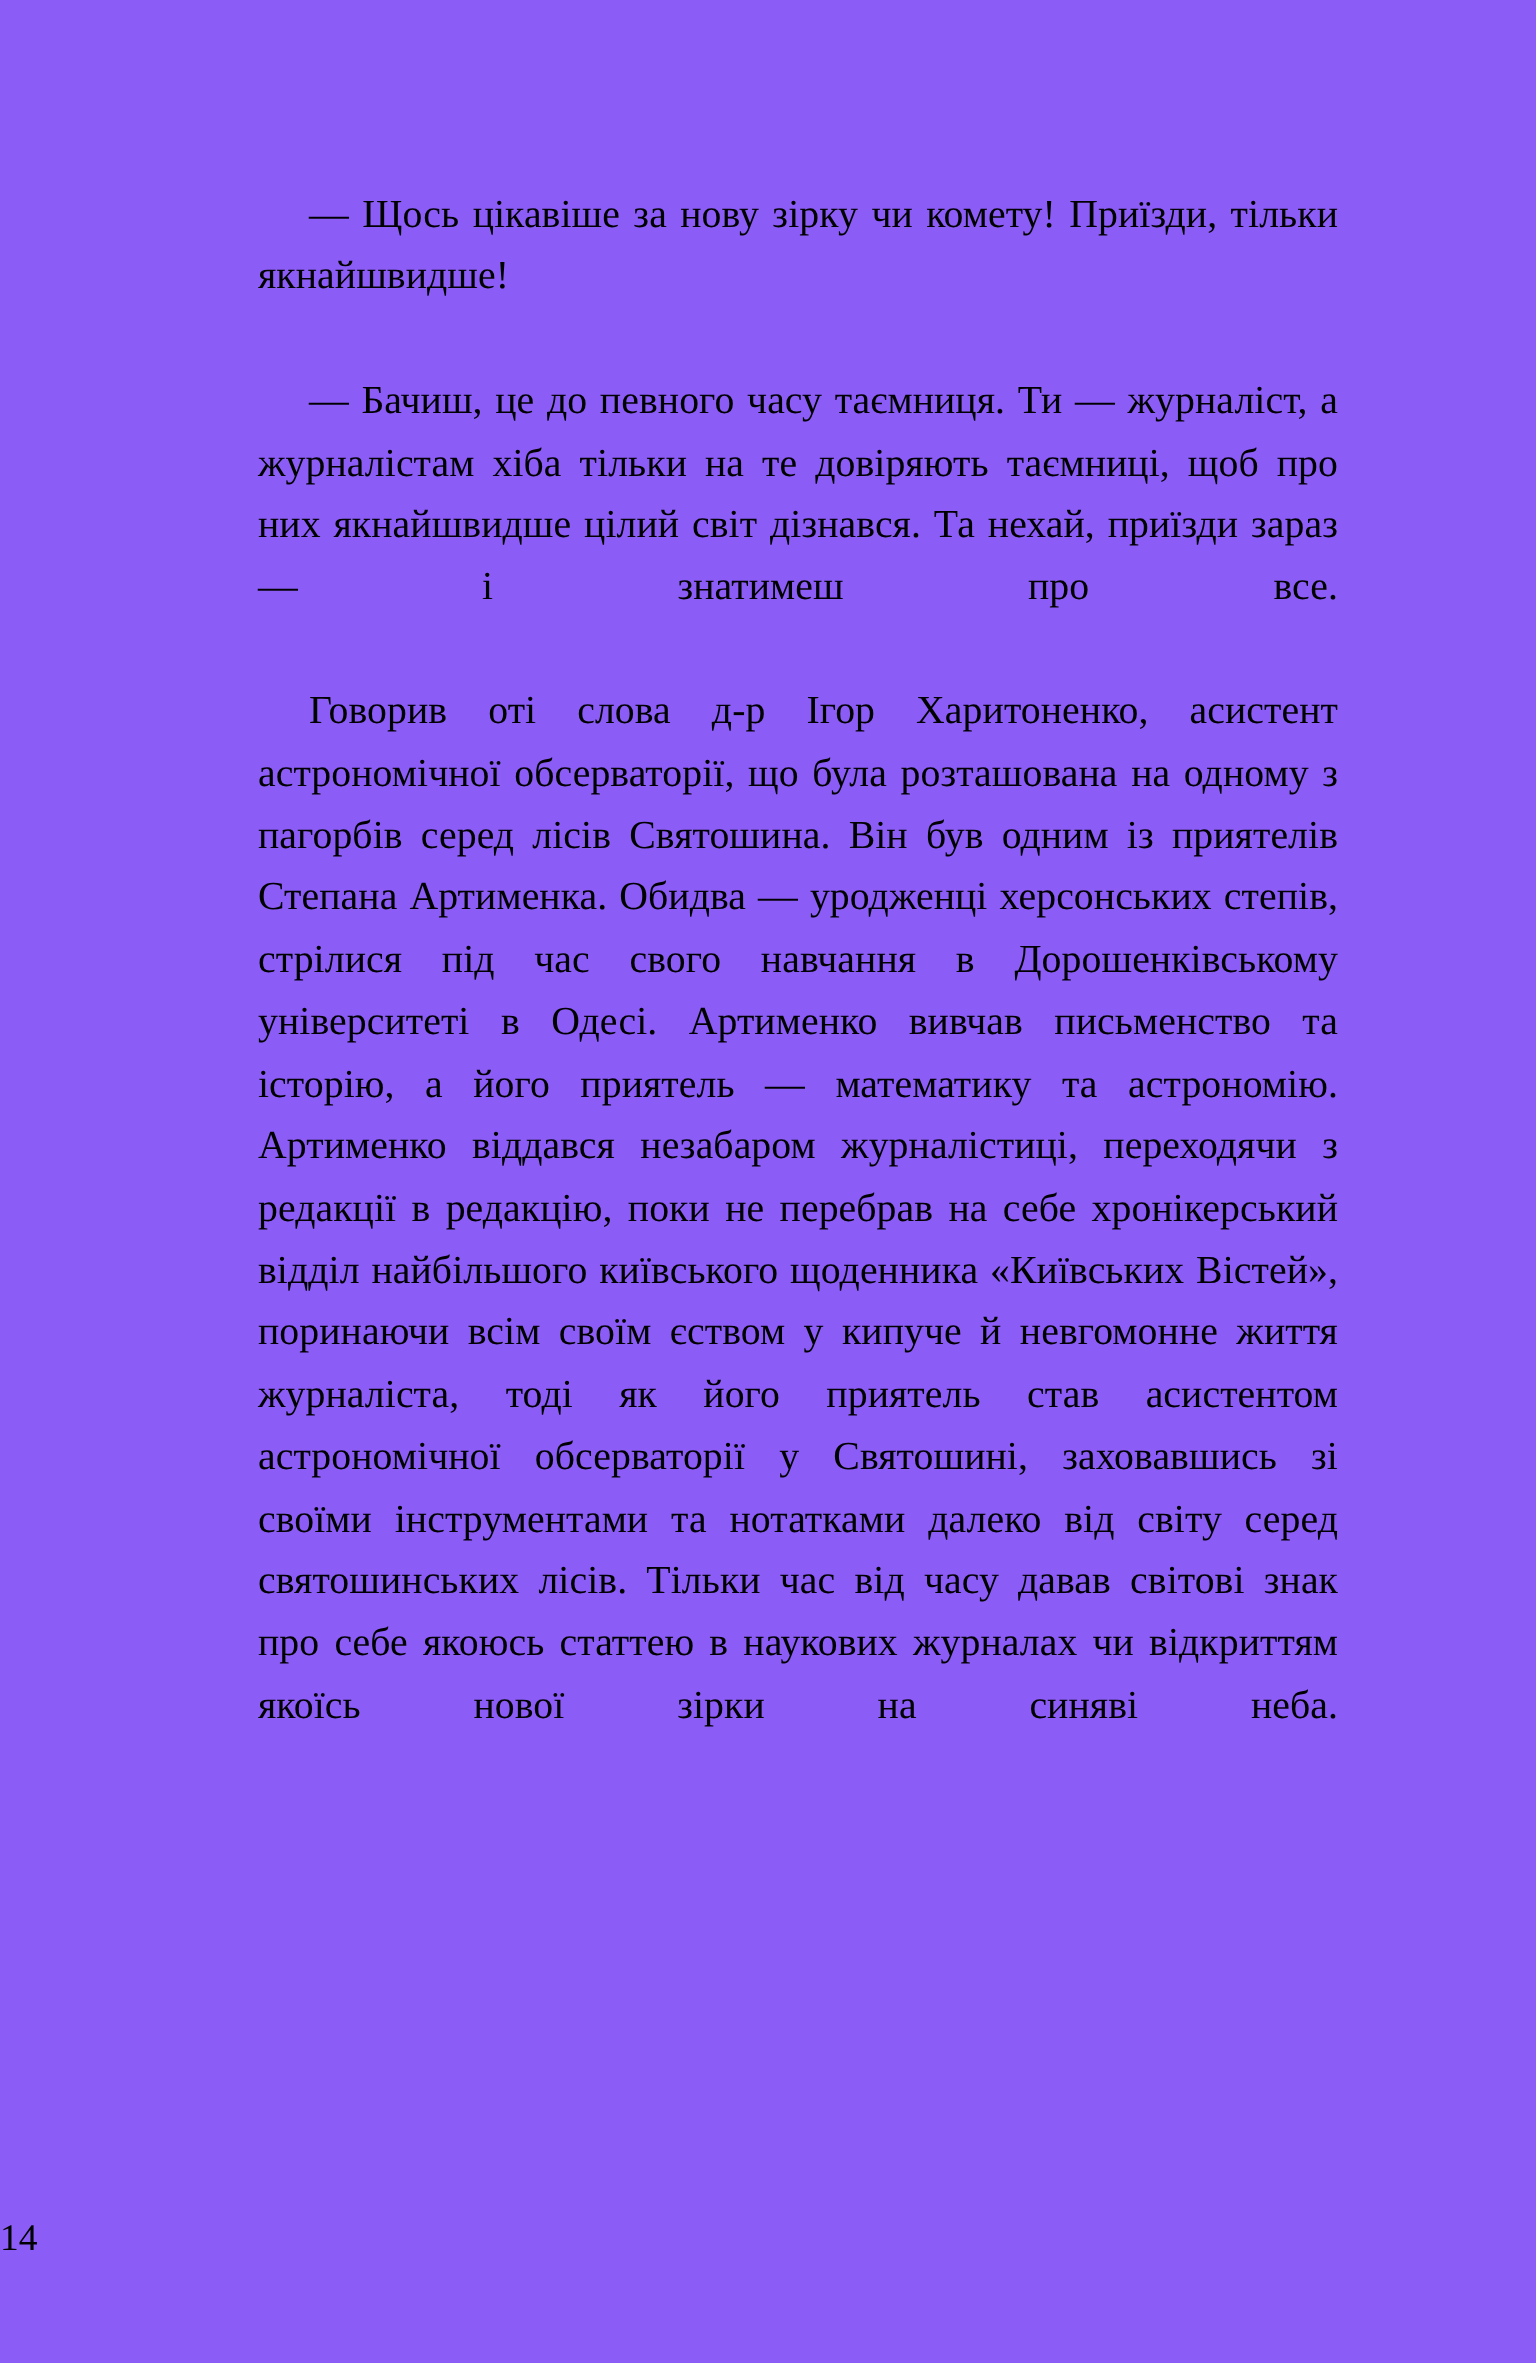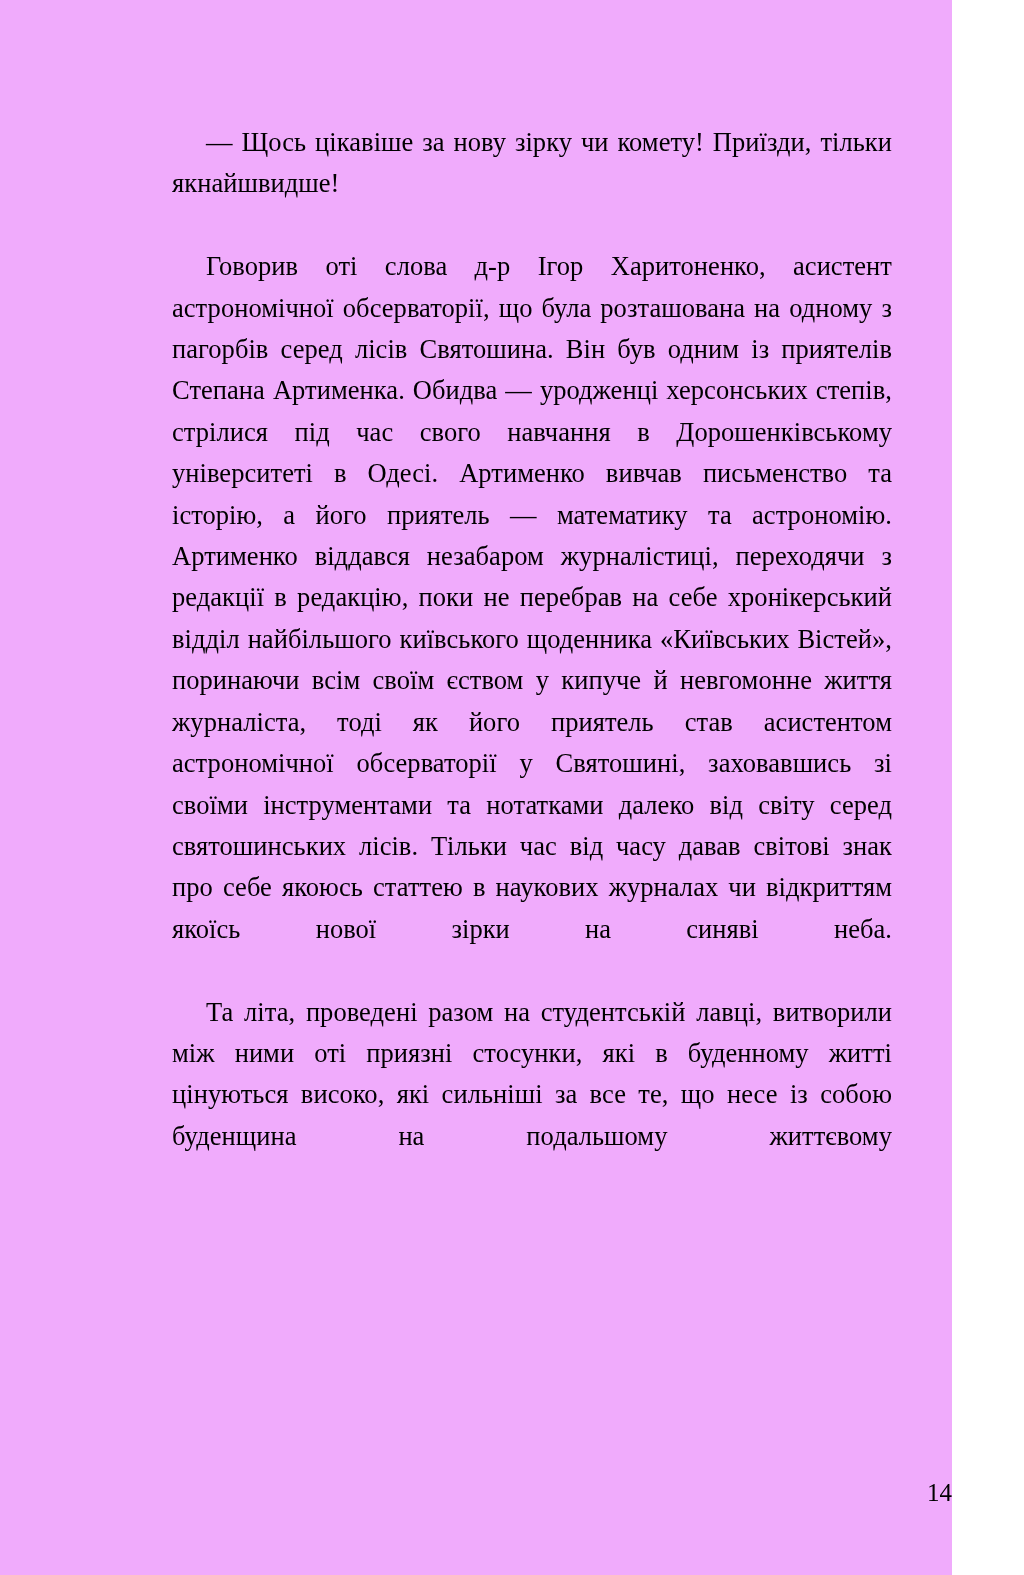--- a/index.html
+++ b/index.html
@@ -12,23 +12,23 @@
     height: 1575px;
     background: #ffffff;
     font-family: "Liberation Serif", "DejaVu Serif", serif;
     color: #000000;
     -webkit-font-smoothing: antialiased;
     overflow: hidden;
   }
 
   .page {
     position: relative;
-    width: 952px;
+    width: 1024px;
     height: 1575px;
-    background: #f0abfc;
+    background: #8b5cf6;
     box-sizing: border-box;
   }
 
   .text-block {
     position: absolute;
     left: 172px;
     top: 122px;
     width: 720px;
   }
 
@@ -49,33 +49,33 @@
     content: "";
     display: inline-block;
     width: 100%;
   }
 
   .page-number {
     position: absolute;
     left: 0;
     right: 0;
     top: 1478px;
-    text-align: right;
+    text-align: left;
     font-size: 25px;
     line-height: 30px;
     font-family: "Liberation Serif", "DejaVu Serif", serif;
     color: #000000;
   }
 </style>
 </head>
 <body>
 
 <div class="page">
 
   <div class="text-block">
     <p class="para">— Щось цікавіше за нову зірку чи комету! Приїзди, тільки якнайшвидше!</p>
+    <p class="para">— Бачиш, це до певного часу таємниця. Ти — журналіст, а журналістам хіба тільки на те довіряють таємниці, щоб про них якнайшвидше цілий світ дізнався. Та нехай, приїзди зараз — і знатимеш про все.</p>
     <p class="para">Говорив оті слова д-р Ігор Харитоненко, асистент астрономічної обсерваторії, що була розташована на одному з пагорбів серед лісів Святошина. Він був одним із приятелів Степана Артименка. Обидва — уродженці херсонських степів, стрілися під час свого навчання в Дорошенківському університеті в Одесі. Артименко вивчав письменство та історію, а його приятель — математику та астрономію. Артименко віддався незабаром журналістиці, переходячи з редакції в редакцію, поки не перебрав на себе хронікерський відділ найбільшого київського щоденника «Київських Вістей», поринаючи всім своїм єством у кипуче й невгомонне життя журналіста, тоді як його приятель став асистентом астрономічної обсерваторії у Святошині, заховавшись зі своїми інструментами та нотатками далеко від світу серед святошинських лісів. Тільки час від часу давав світові знак про себе якоюсь статтею в наукових журналах чи відкриттям якоїсь нової зірки на синяві неба.</p>
-    <p class="para">Та літа, проведені разом на студентській лавці, витворили між ними оті приязні стосунки, які в буденному житті цінуються високо, які сильніші за все те, що несе із собою буденщина на подальшому життєвому</p>
   </div>
 
   <div class="page-number">14</div>
 
 </div>
 
 </body></html>

